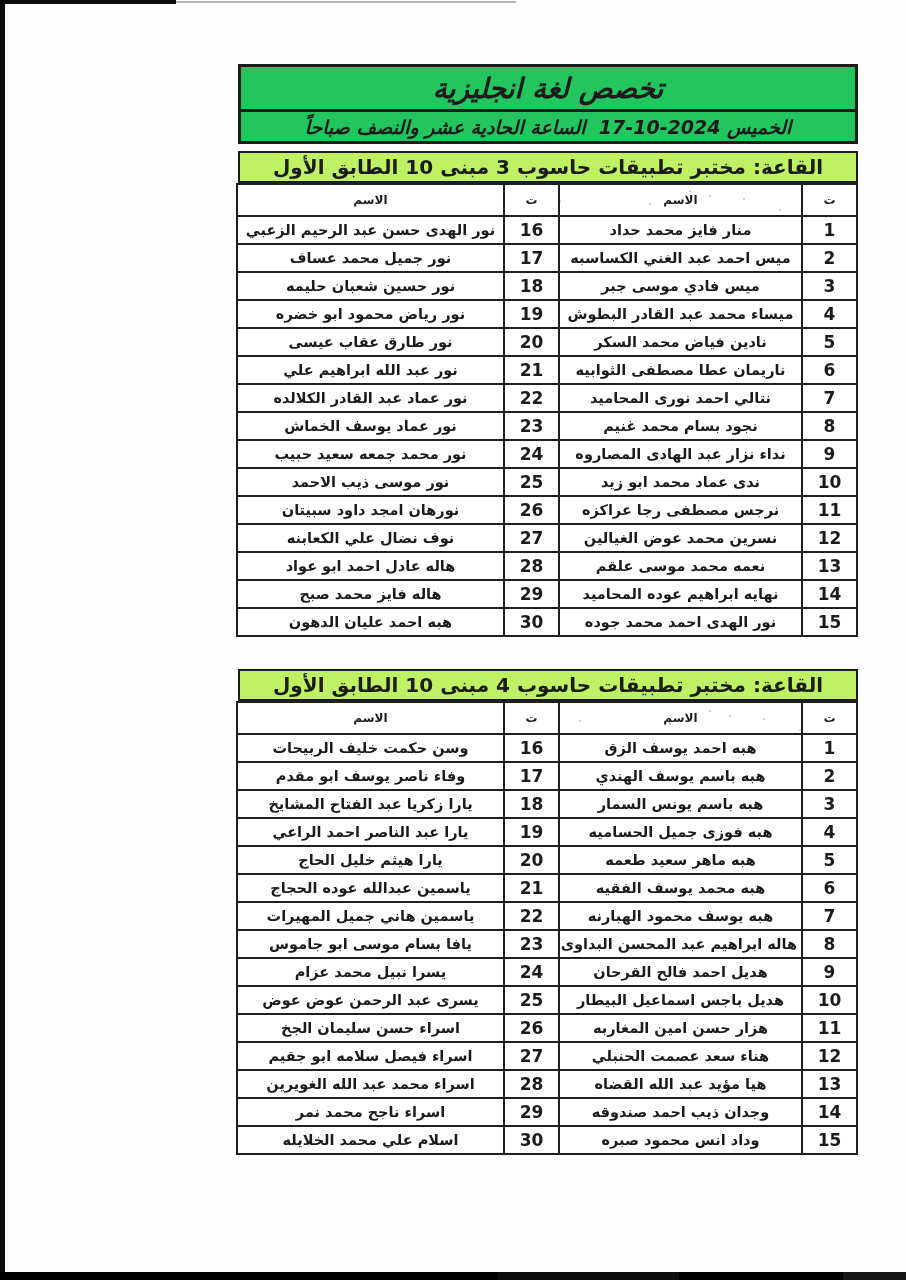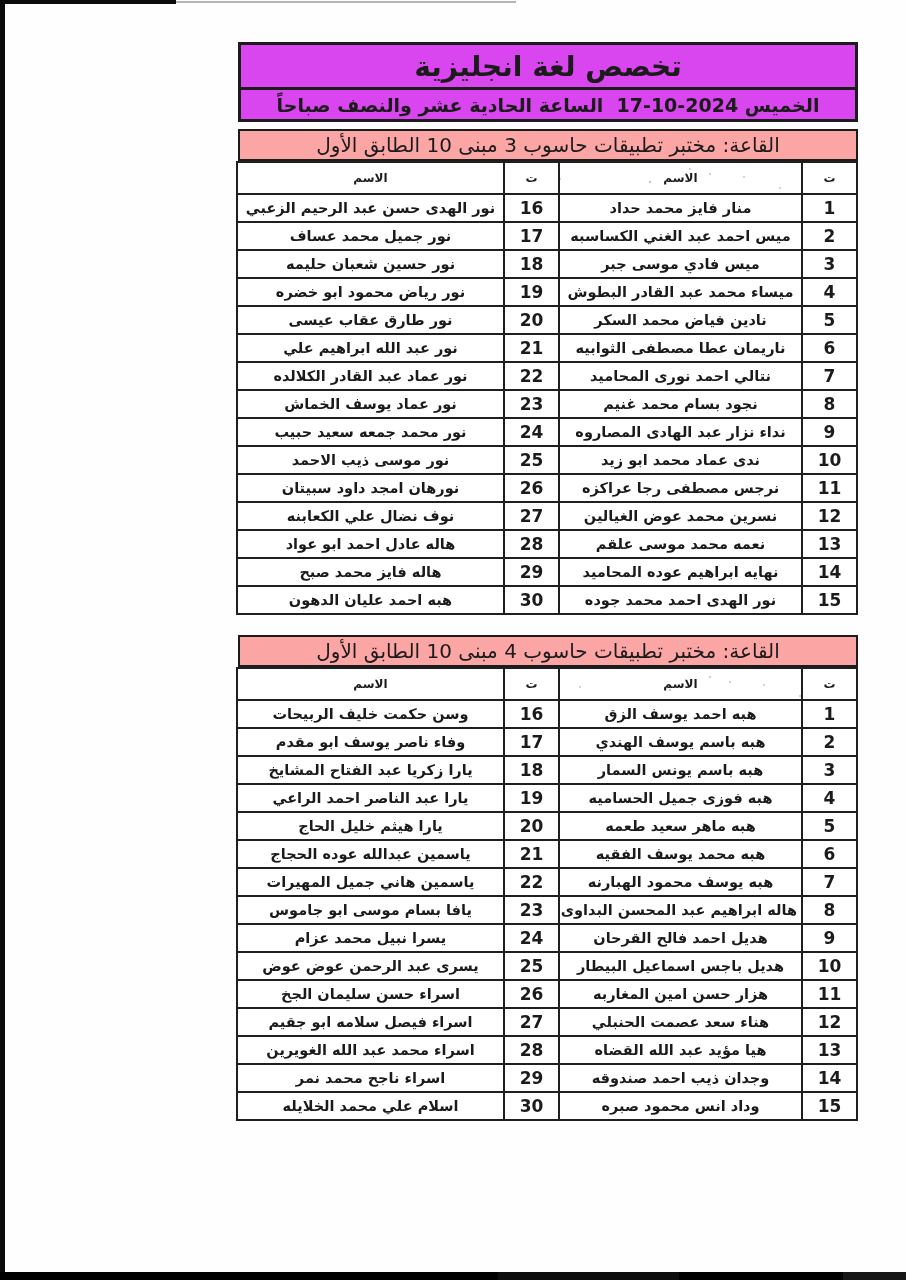--- a/index.html
+++ b/index.html
@@ -10,28 +10,28 @@
     color:#1b1b1b;
   }
   
   .edge-left{position:absolute;left:0;top:0;width:5px;height:1280px;background:#0b0b0b;}
   .edge-top{position:absolute;left:0;top:0;width:176px;height:4px;background:#0b0b0b;}
   .edge-top-faint{position:absolute;left:176px;top:1px;width:340px;height:2px;background:#b5b5b5;}
   .edge-bottom{position:absolute;left:0;bottom:0;width:906px;height:8px;
     background:linear-gradient(to right,#000 0 55%,#0d0d0d 55% 75%,#000 75% 93%,#161616 93% 100%);}
   
   .sheet{position:absolute;left:238px;top:0;width:620px;direction:rtl;}
-  .titlebox{margin-top:42px;border:3px solid #1c1c1c;background:#d946ef;}
+  .titlebox{margin-top:64px;border:3px solid #1c1c1c;background:#22c55e;font-style:italic;}
   .title-row{height:42px;display:flex;align-items:center;justify-content:center;
     font-size:28px;font-weight:bold;letter-spacing:0;}
   .date-row{height:29px;border-top:3px solid #1c1c1c;display:flex;align-items:center;justify-content:center;
     font-size:19px;font-weight:bold;}
-  .room-bar{margin-top:7px;border:2.5px solid #1c1c1c;height:28px;background:#fca5a5;
-    display:flex;align-items:center;justify-content:center;font-size:20px;font-weight:normal;position:relative;}
-  .room-bar.second{margin-top:20px;}
+  .room-bar{margin-top:7px;border:2.5px solid #1c1c1c;height:28px;background:#bef264;
+    display:flex;align-items:center;justify-content:center;font-size:20px;font-weight:bold;position:relative;}
+  .room-bar.second{margin-top:32px;}
   table.roster{border-collapse:collapse;table-layout:fixed;width:620px;background:#fff;position:relative;}
   table.roster th,table.roster td{
     border:2px solid #1f1f1f;text-align:center;vertical-align:middle;
     padding:0 4px;overflow:hidden;white-space:nowrap;}
   table.roster th{height:30px;font-size:12px;font-weight:bold;position:relative;}
   table.roster td{height:26px;}
   td.num{font-size:17px;font-weight:bold;font-family:"DejaVu Sans","Liberation Sans",sans-serif;border-radius:10px;}
   td.name{font-size:14.5px;font-weight:bold;}
   col.c-num{width:55px;}
   col.c-name-mid{width:243px;}

